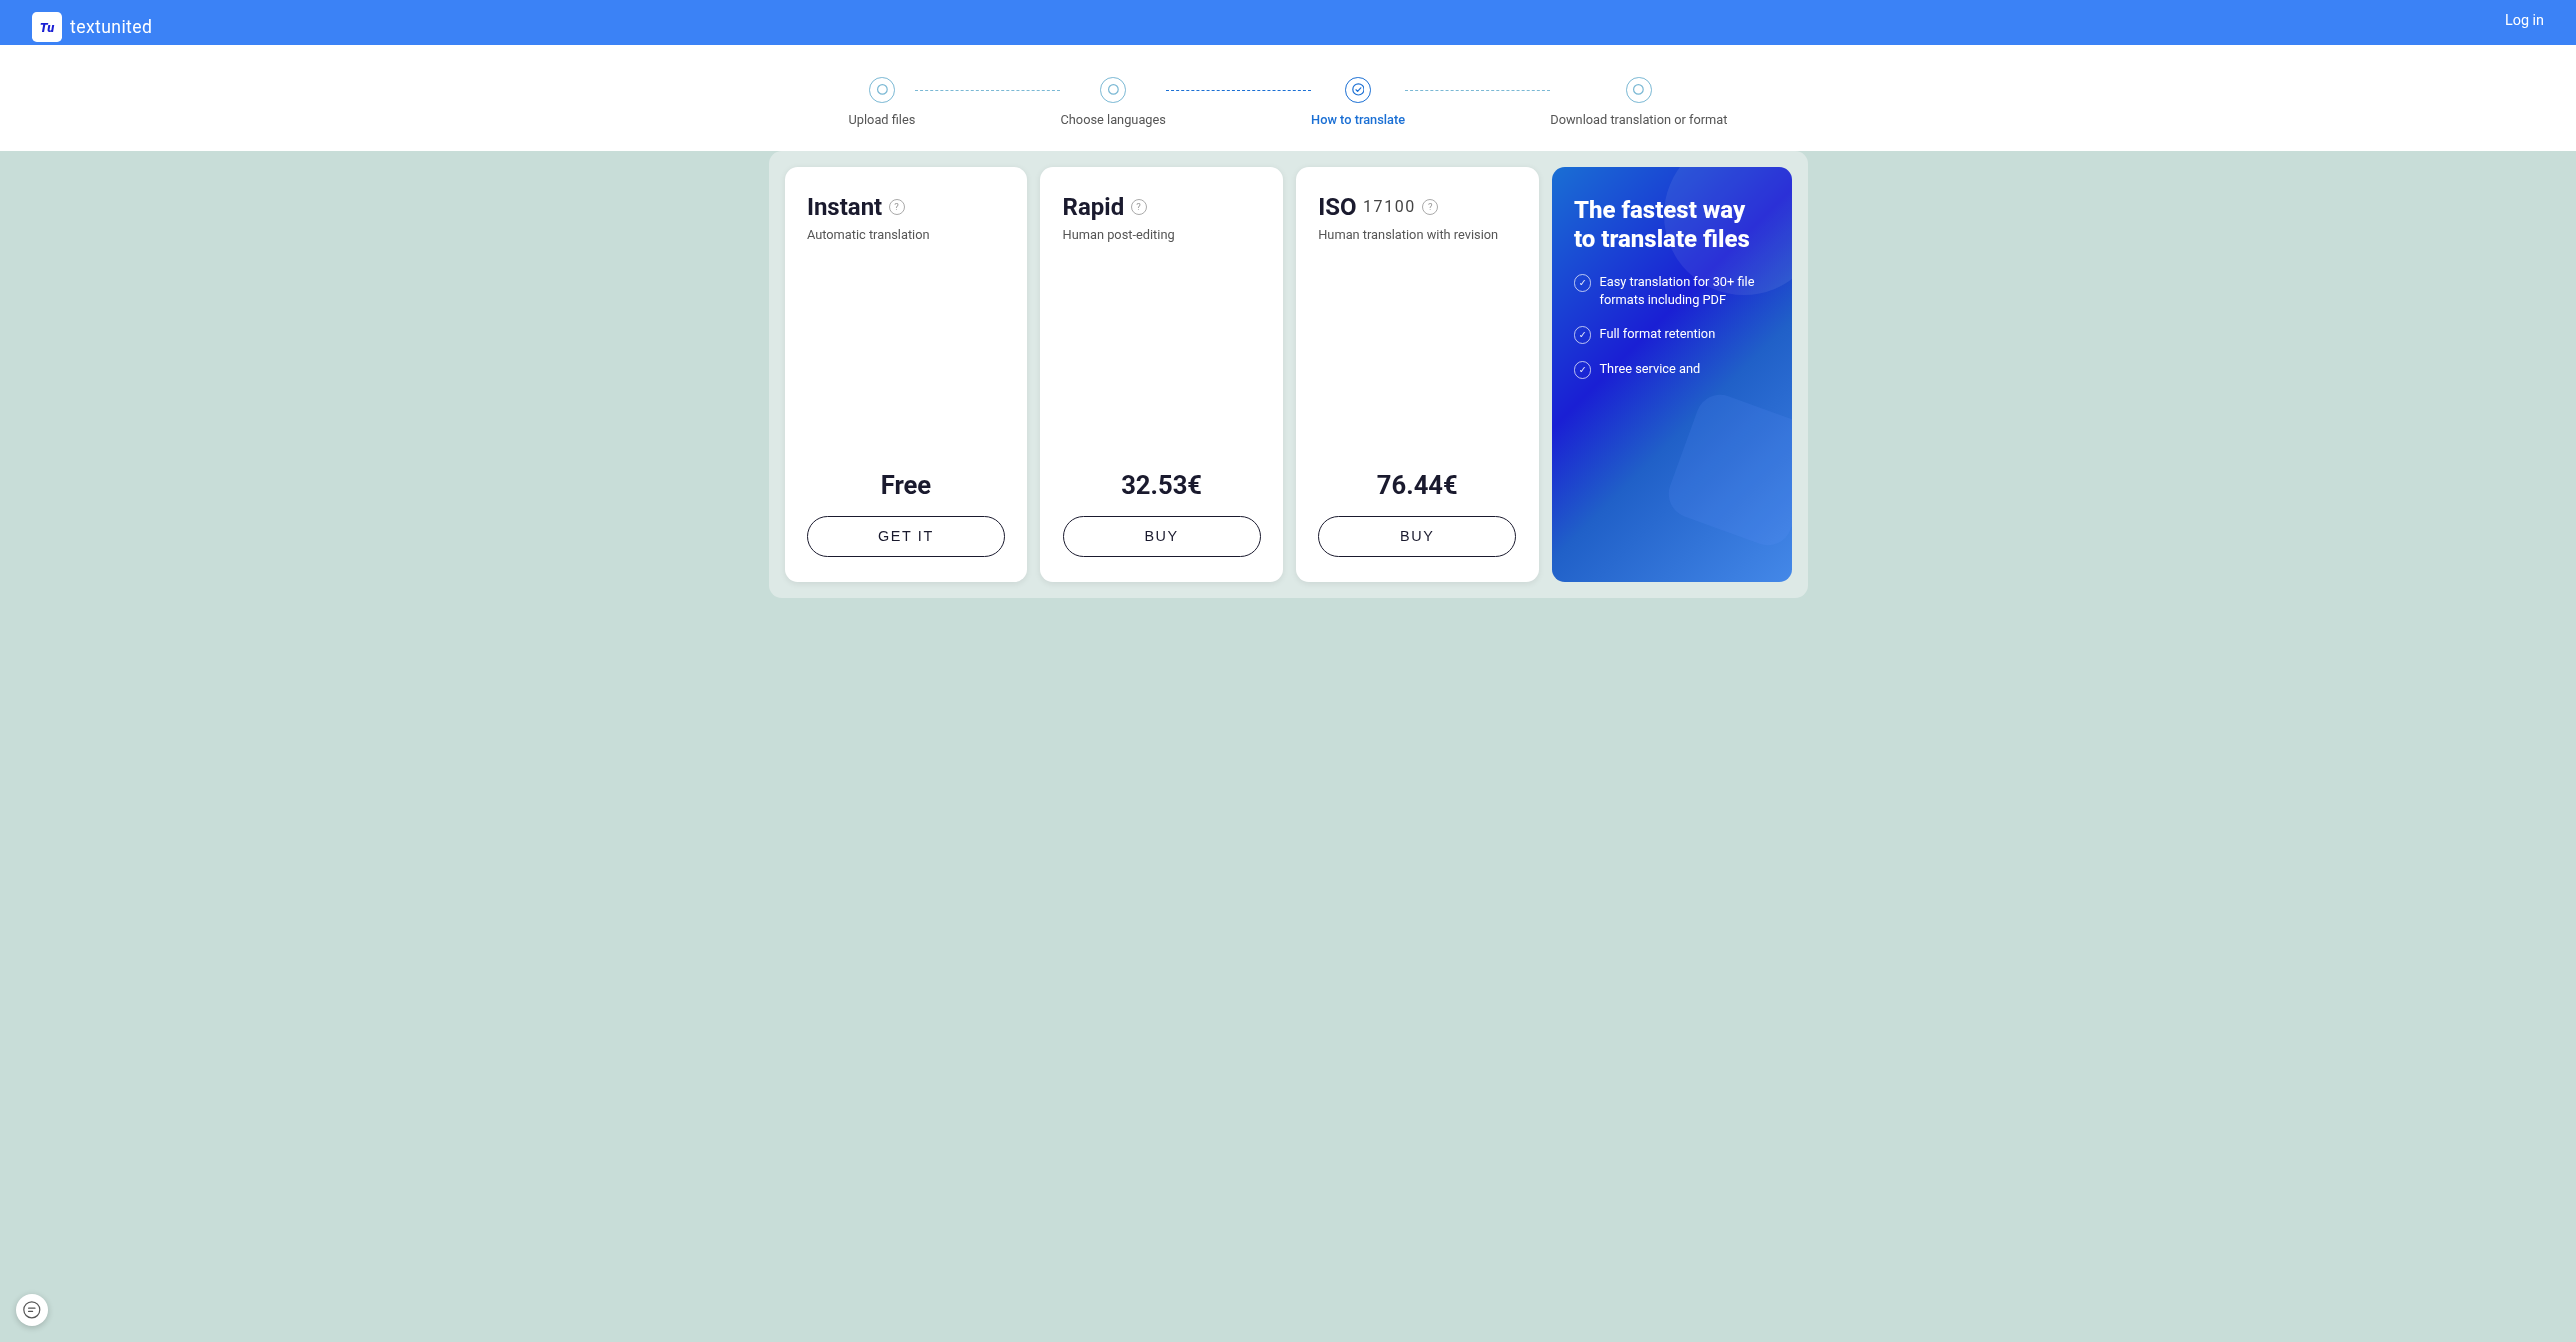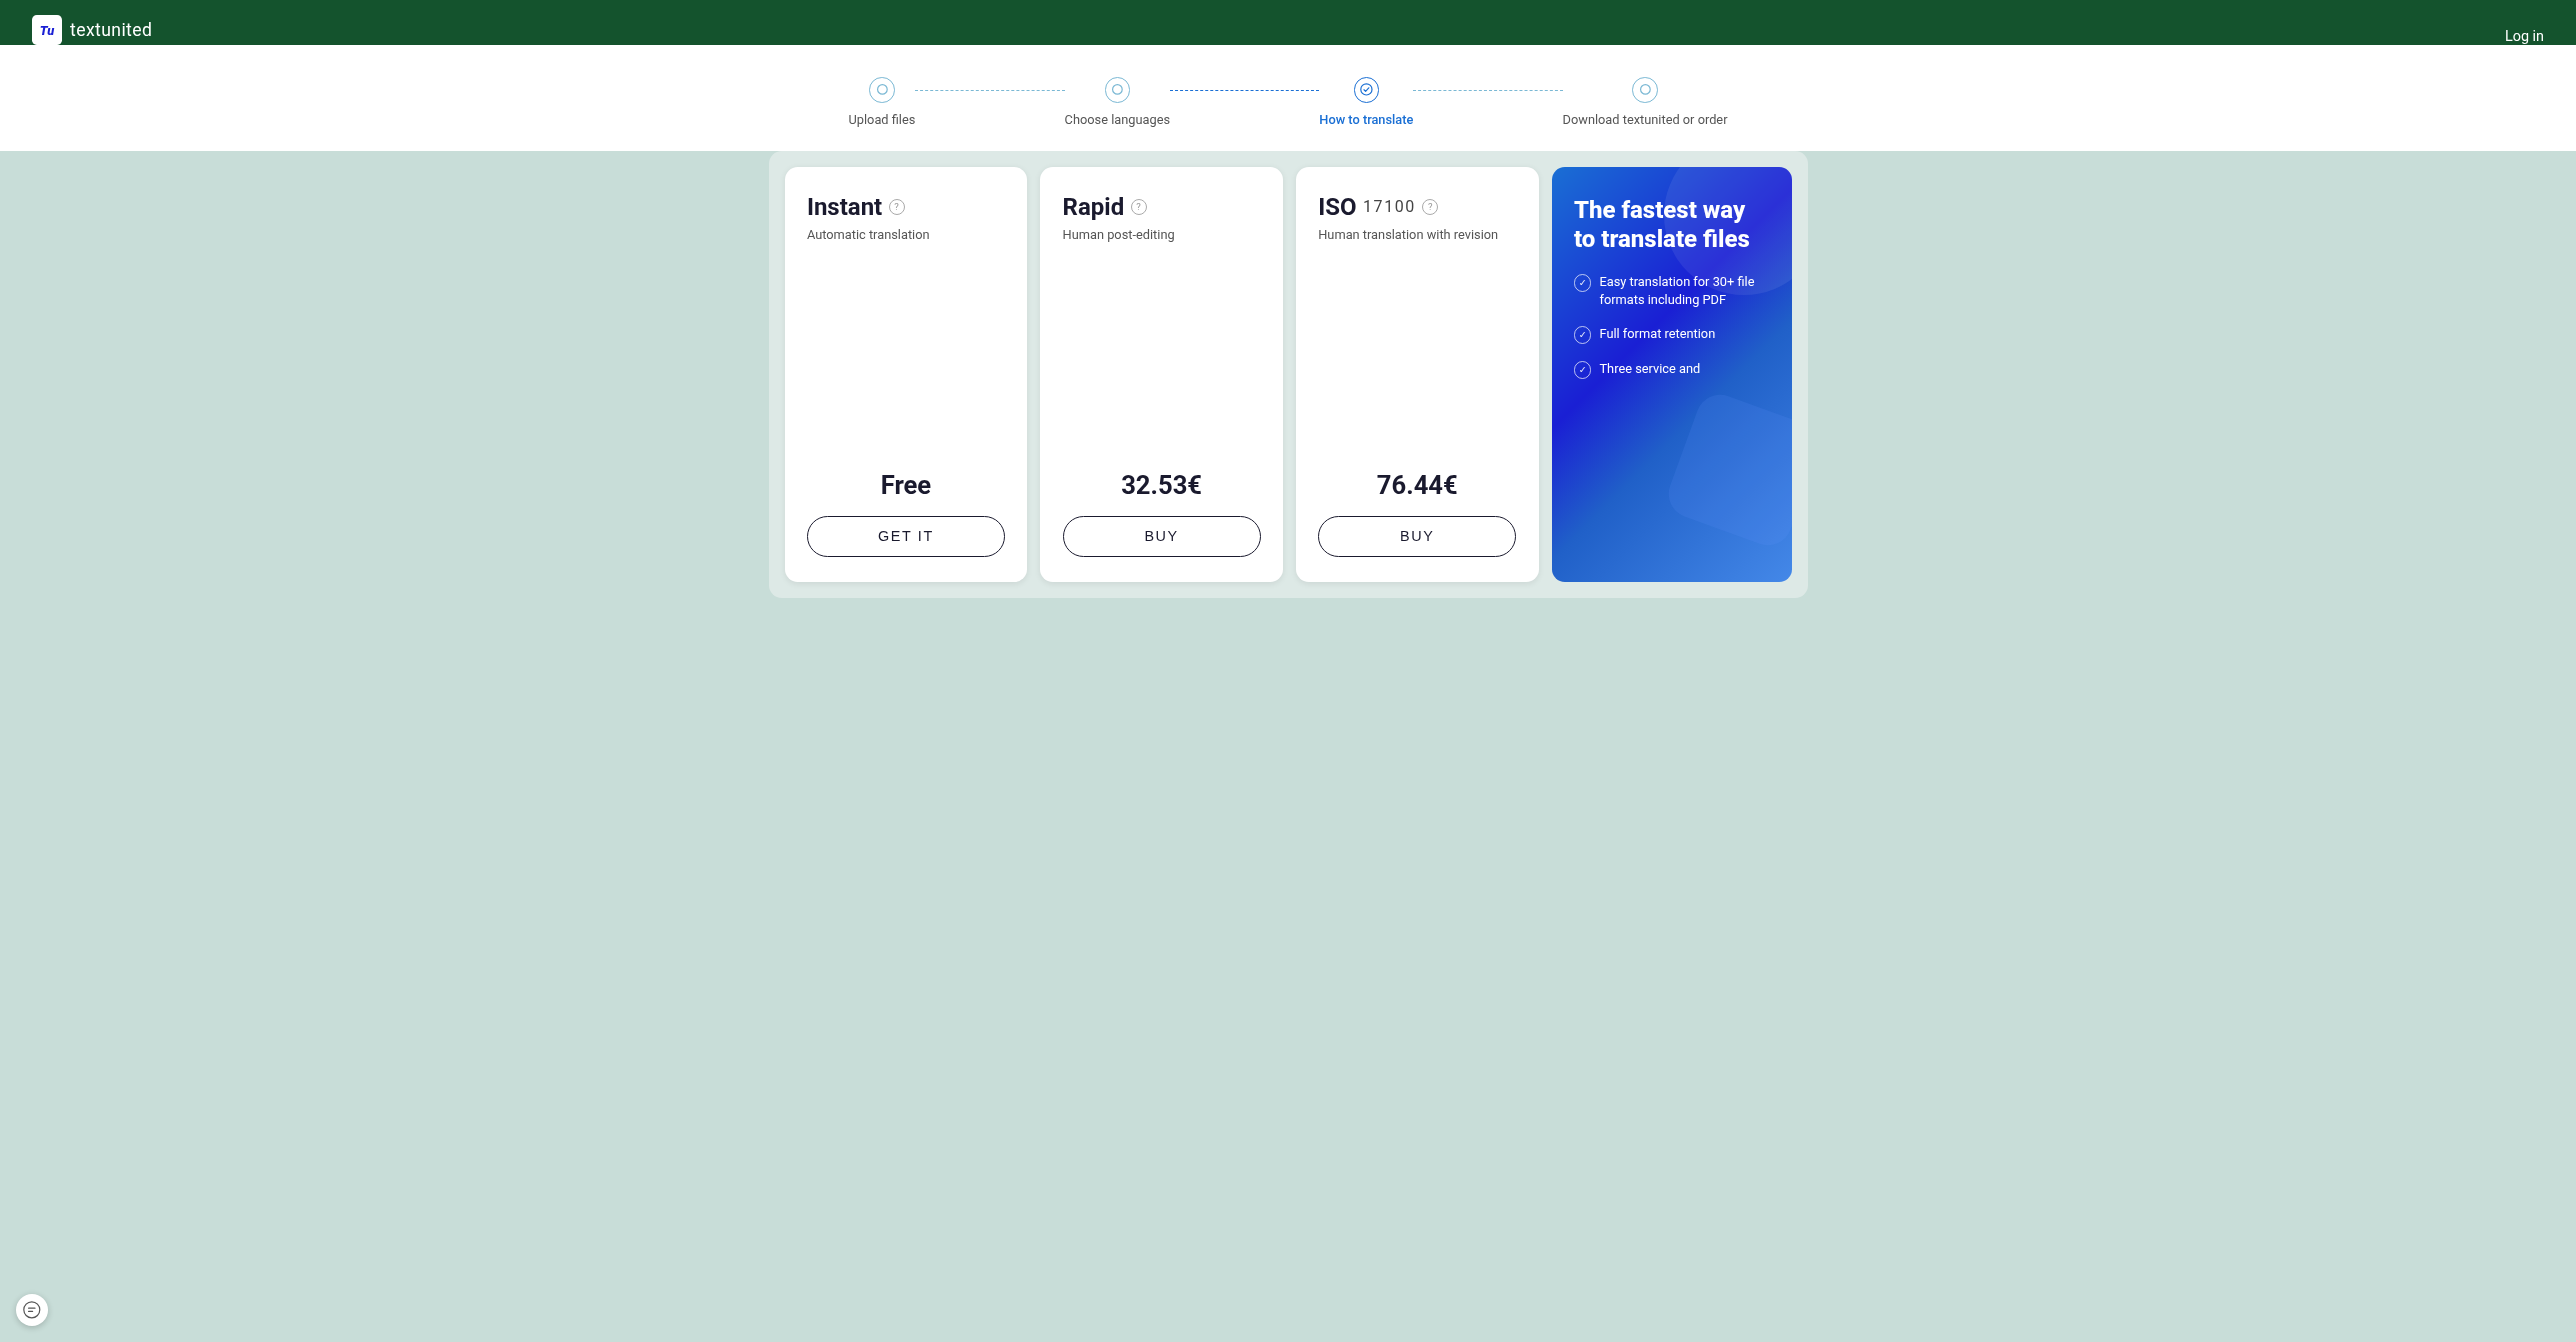--- a/index.html
+++ b/index.html
@@ -4,25 +4,25 @@
   <style>
     * { margin: 0; padding: 0; box-sizing: border-box; }
     body {
       font-family: -apple-system, BlinkMacSystemFont, 'Segoe UI', Roboto, sans-serif;
       background: #c8ddd8;
       min-height: 100vh;
     }
 
     
     .header {
-      background: #14532d;
-      display: flex;
-      align-items: flex-end;
+      background: #3b82f6;
+      display: flex;
+      align-items: flex-start;
       justify-content: space-between;
-      padding: 0 32px;
+      padding: 12px 32px;
       height: 45px;
     }
     .logo-area {
       display: flex;
       align-items: center;
       gap: 8px;
     }
     .logo-box {
       width: 30px;
       height: 30px;
@@ -324,21 +324,21 @@
       </div>
       <span class="step-label active">How to translate</span>
     </div>
     <div class="step-line"></div>
     <div class="step">
       <div class="step-circle">
         <svg viewBox="0 0 16 16" fill="none" xmlns="http://www.w3.org/2000/svg">
           <circle cx="8" cy="8" r="6" stroke="#7ab8d4" stroke-width="1.5"></circle>
         </svg>
       </div>
-      <span class="step-label">Download textunited or order</span>
+      <span class="step-label">Download translation or format</span>
     </div>
   </div>
 </div>
 
 <div class="main-content">
   <div class="cards-container">
     <div class="pricing-cards">
 
       <div class="pricing-card">
         <div class="card-title-row">

